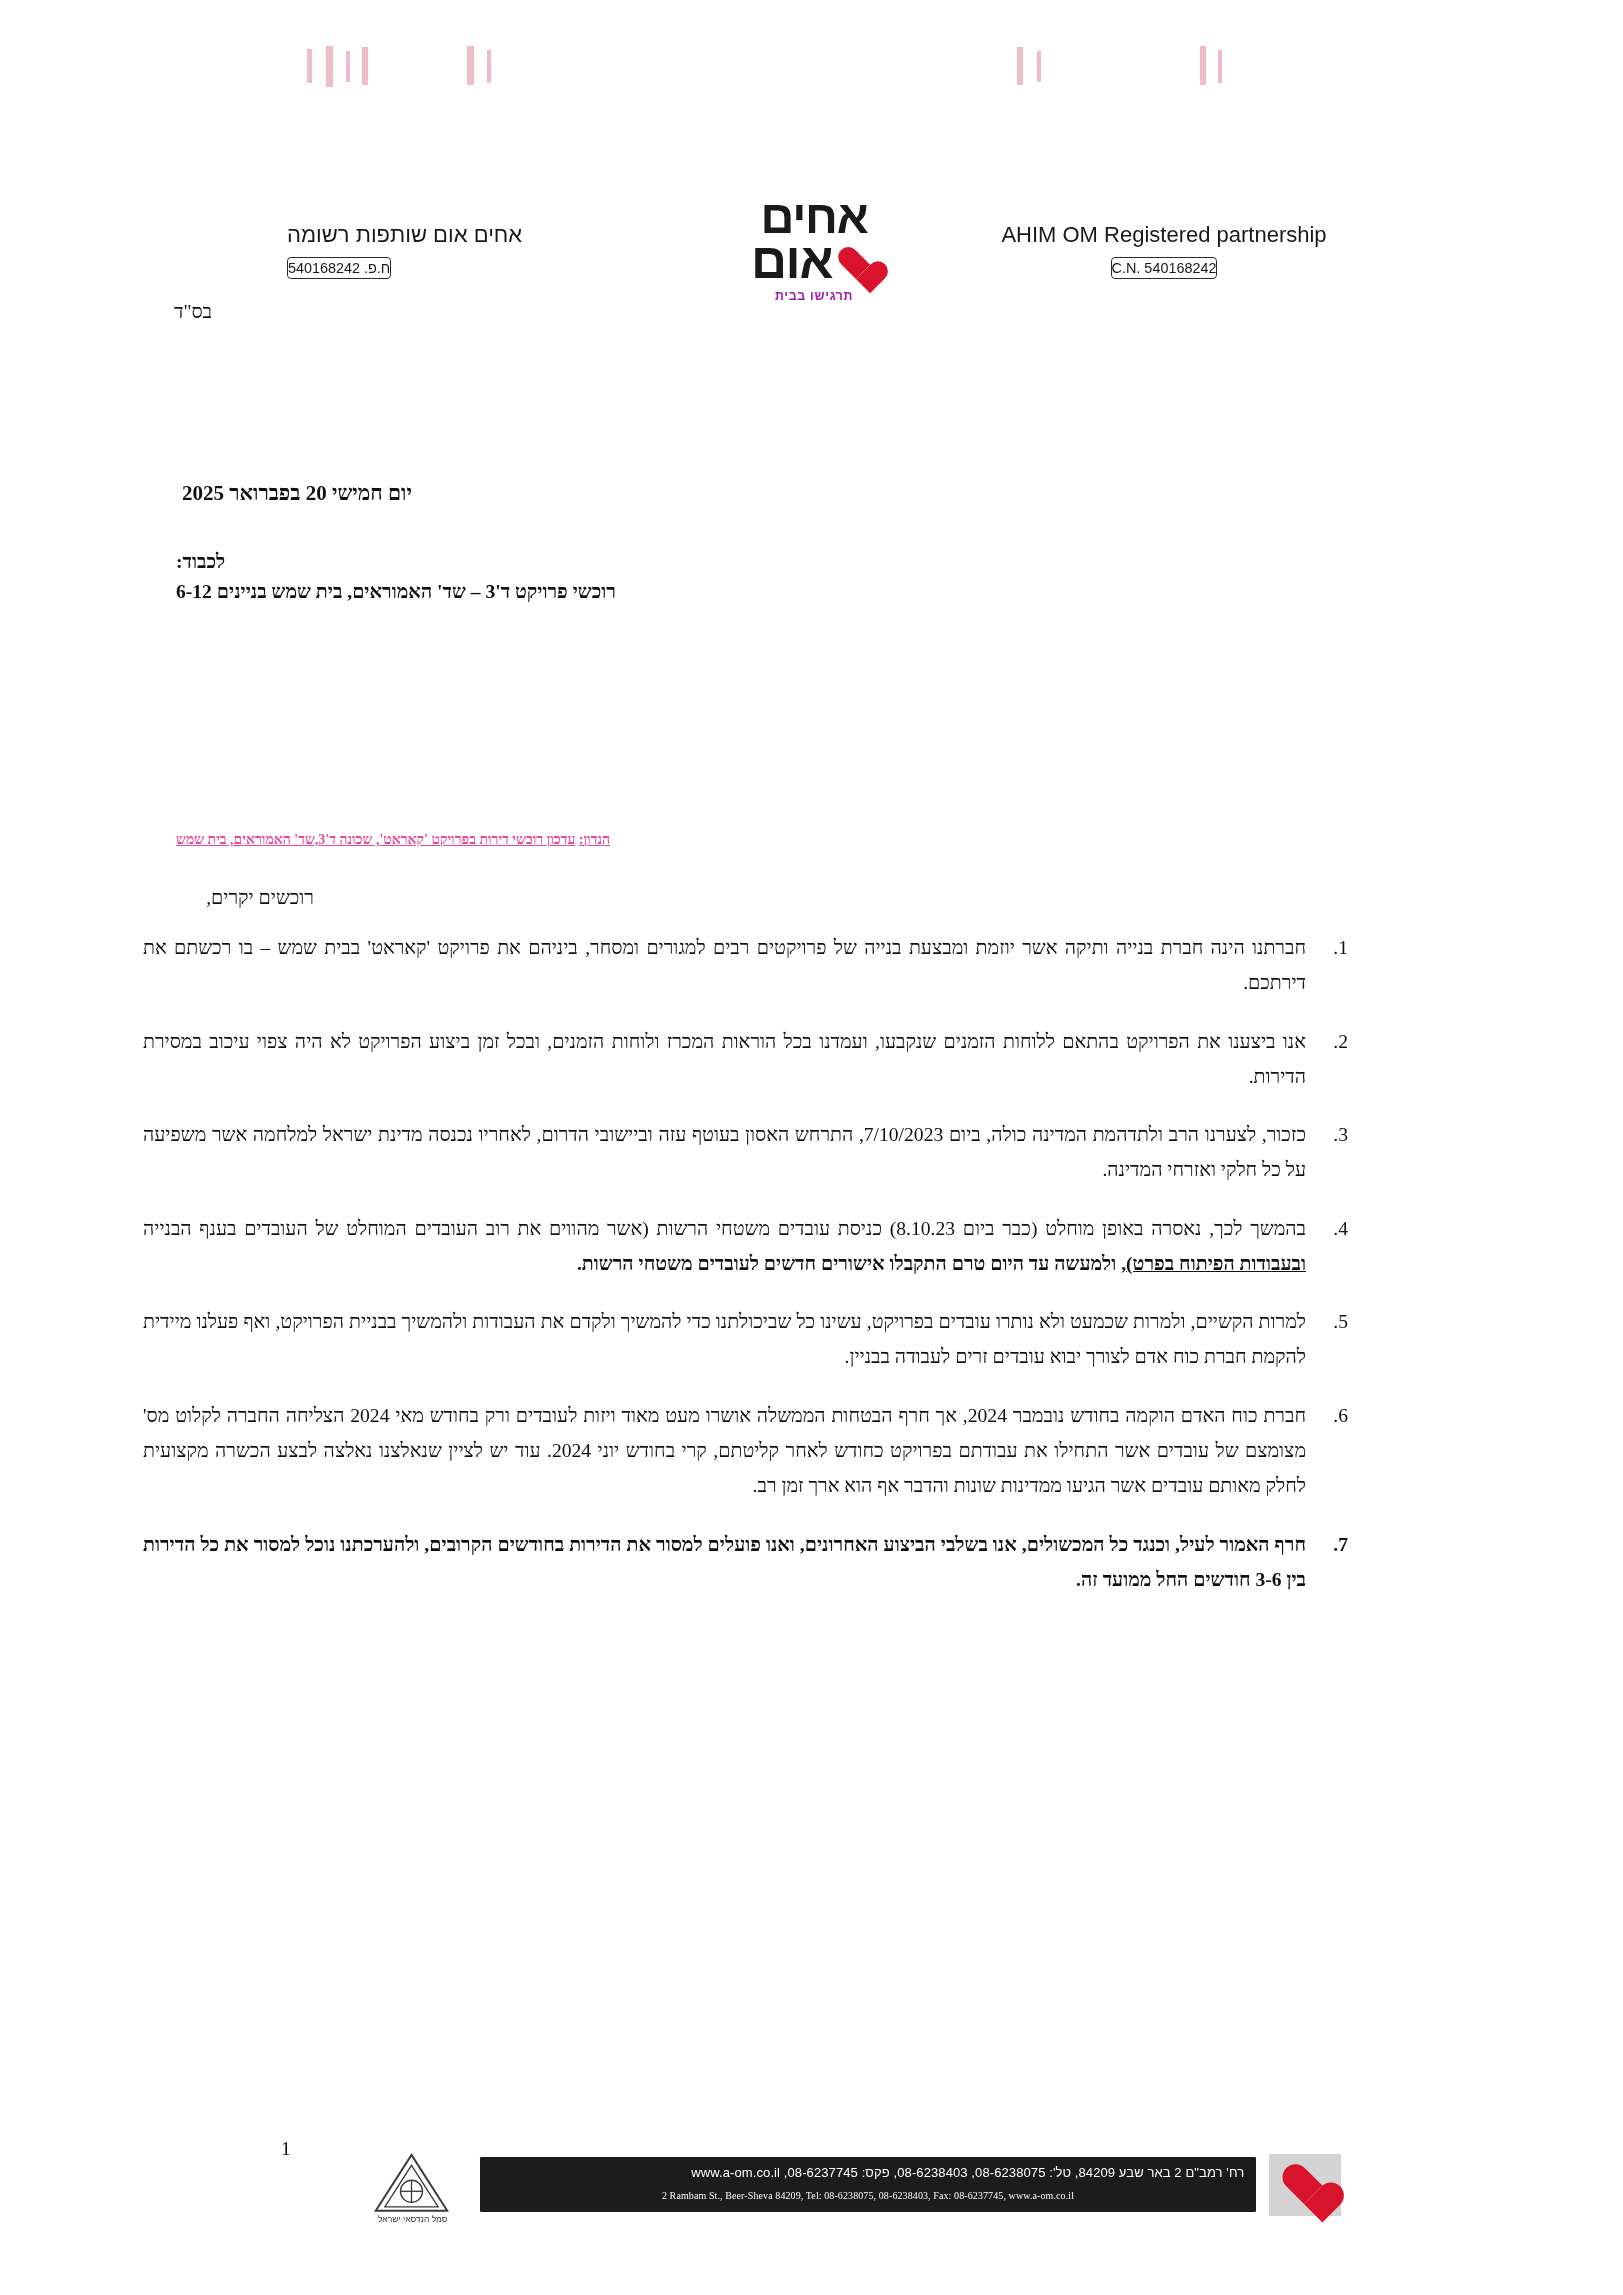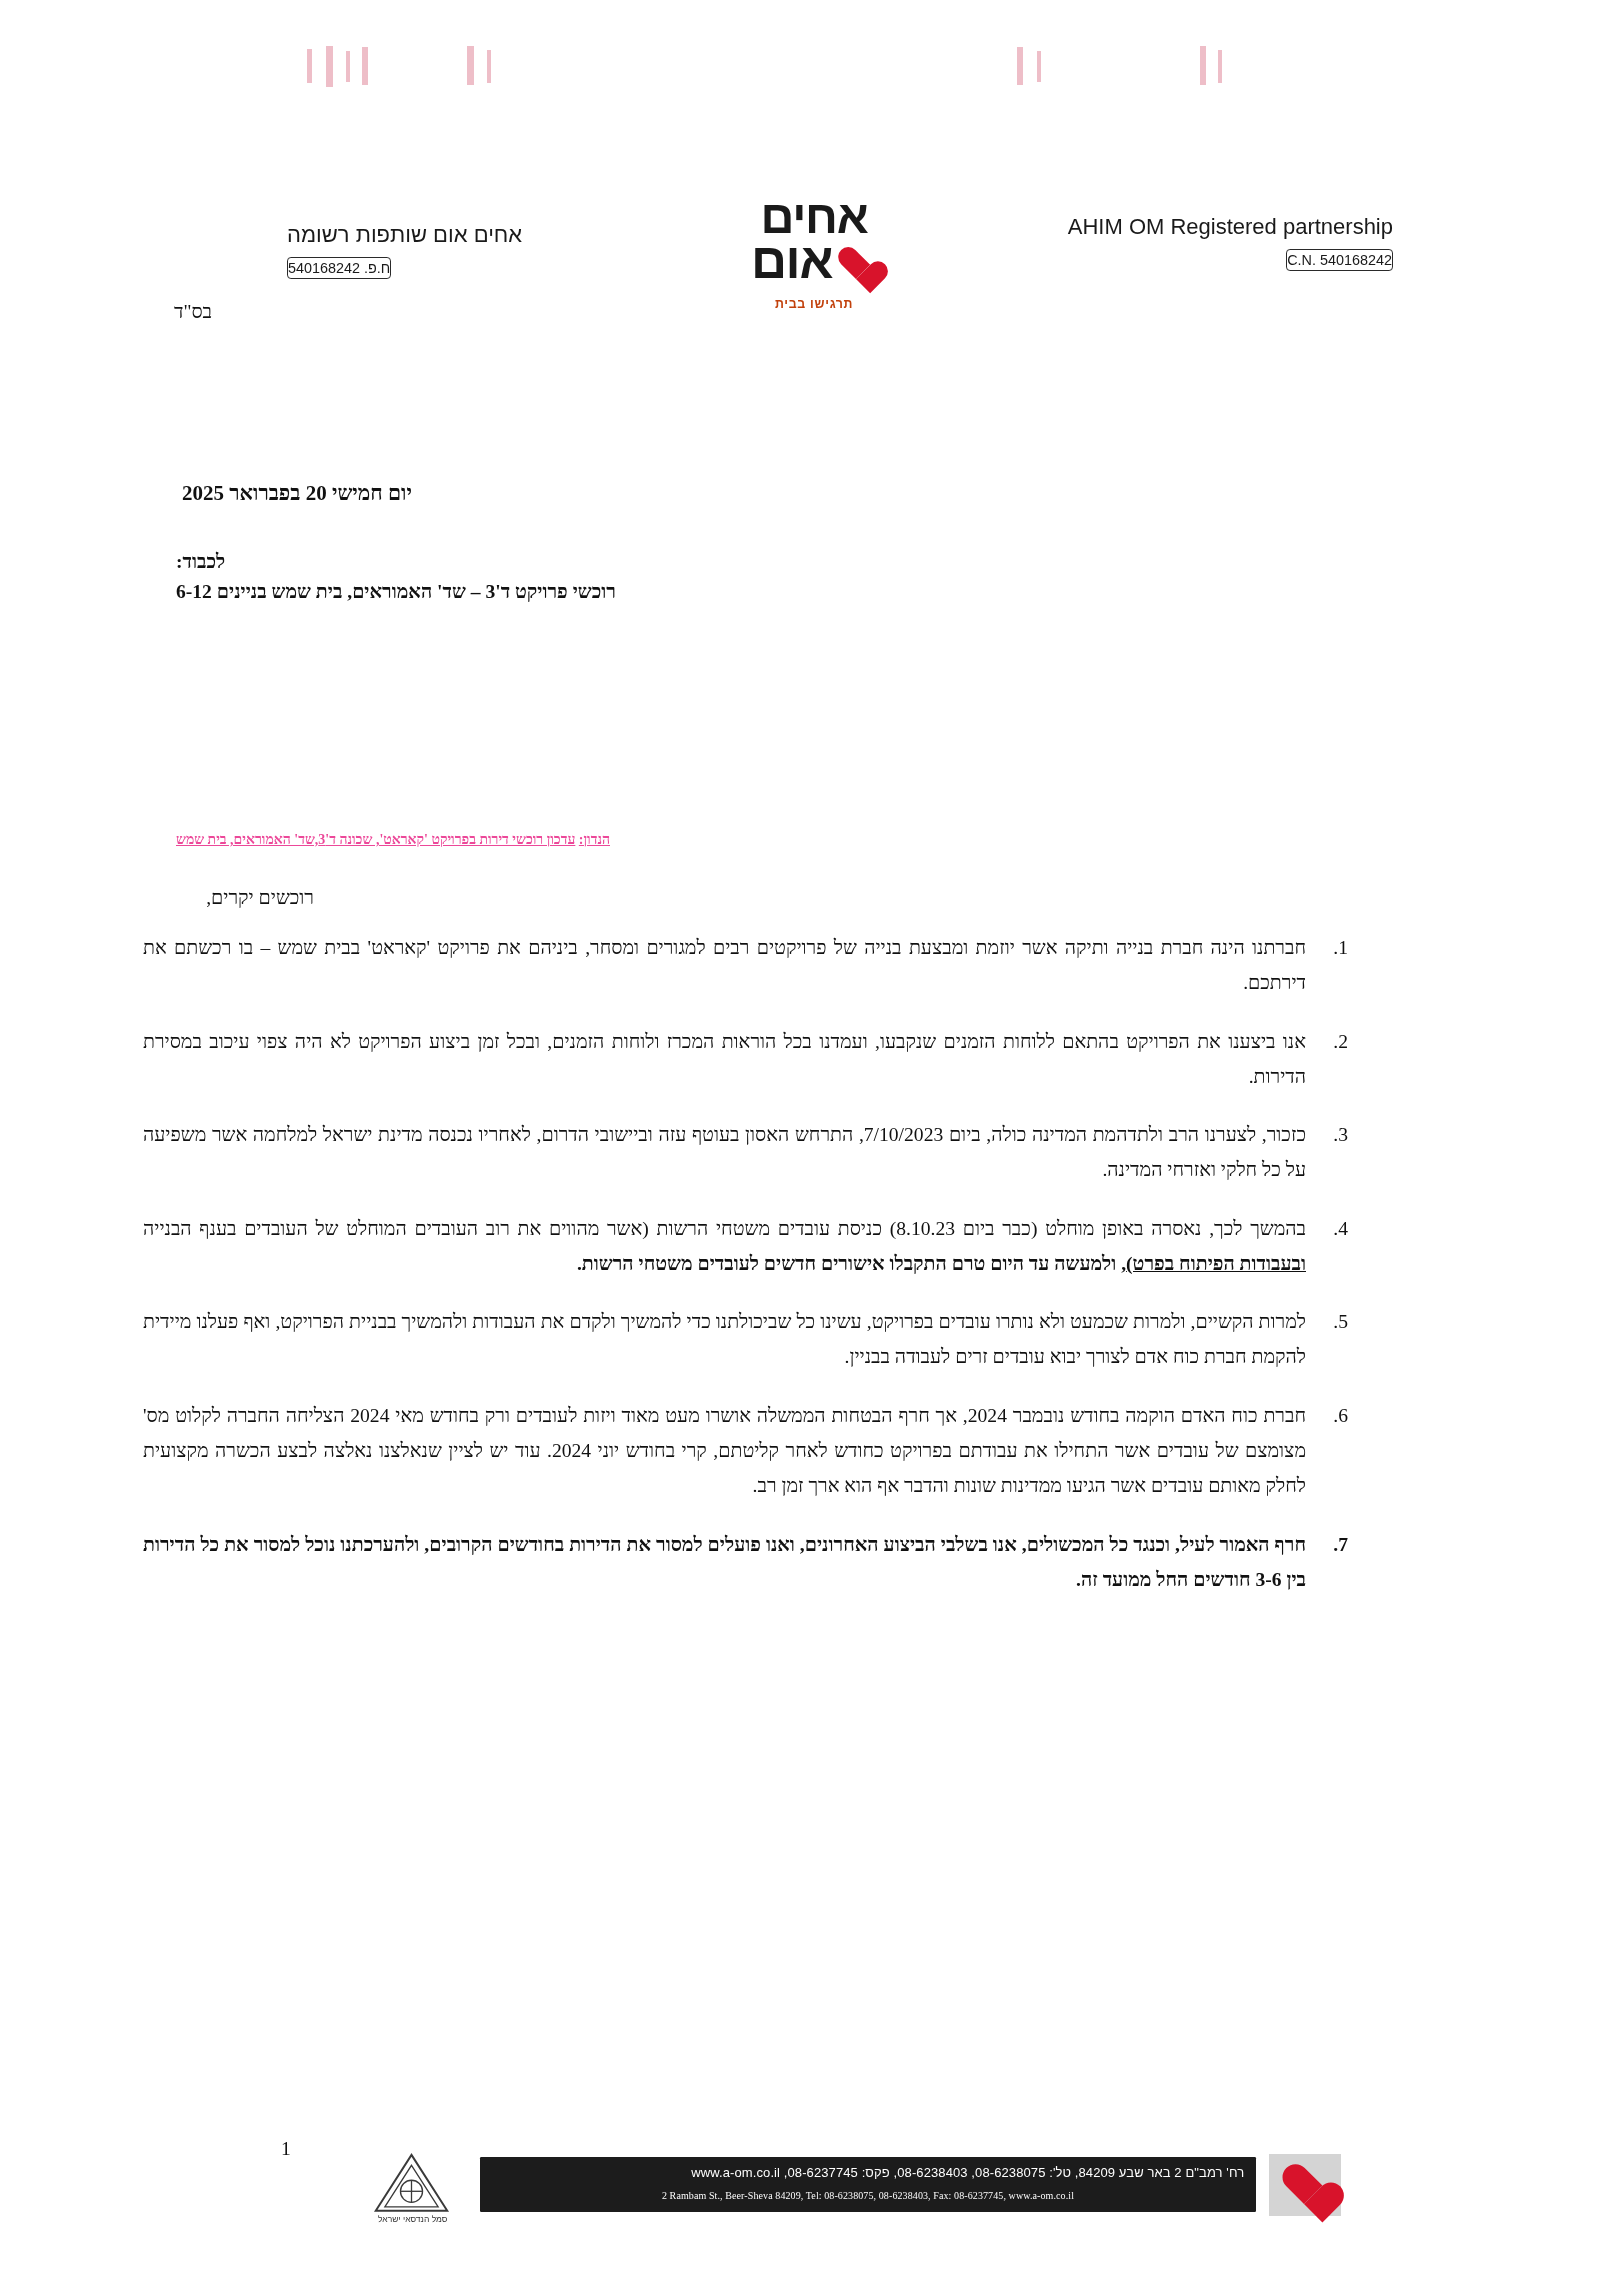--- a/index.html
+++ b/index.html
@@ -75,39 +75,39 @@
   .logo-heart:before { left: 20px; transform: rotate(-45deg); transform-origin: 0 100%; }
   .logo-heart:after  { left: 20px; transform: rotate(45deg); transform-origin: 0 100%; }
   .logo-om {
     font-size: 50px;
     line-height: 41px;
   }
   .logo-tagline {
     font-family: "Liberation Sans", sans-serif;
     font-size: 12.4px;
     font-weight: bold;
-    color: #c2410c;
-    margin-top: 15px;
+    color: #a21caf;
+    margin-top: 7px;
     letter-spacing: 0.7px;
   }
 
   .lh-he {
     position: absolute;
     right: 930px;
     top: 124px;
     width: 406px;
     text-align: left;
     direction: rtl;
   }
   .lh-en {
     position: absolute;
     left: 936px;
-    top: 116px;
+    top: 124px;
     width: 458px;
-    text-align: right;
+    text-align: center;
     direction: ltr;
   }
   .lh-name {
     font-family: "Liberation Sans", sans-serif;
     font-size: 22px;
     color: #1a1a1a;
     white-space: nowrap;
   }
   .lh-reg {
     display: inline-block;

